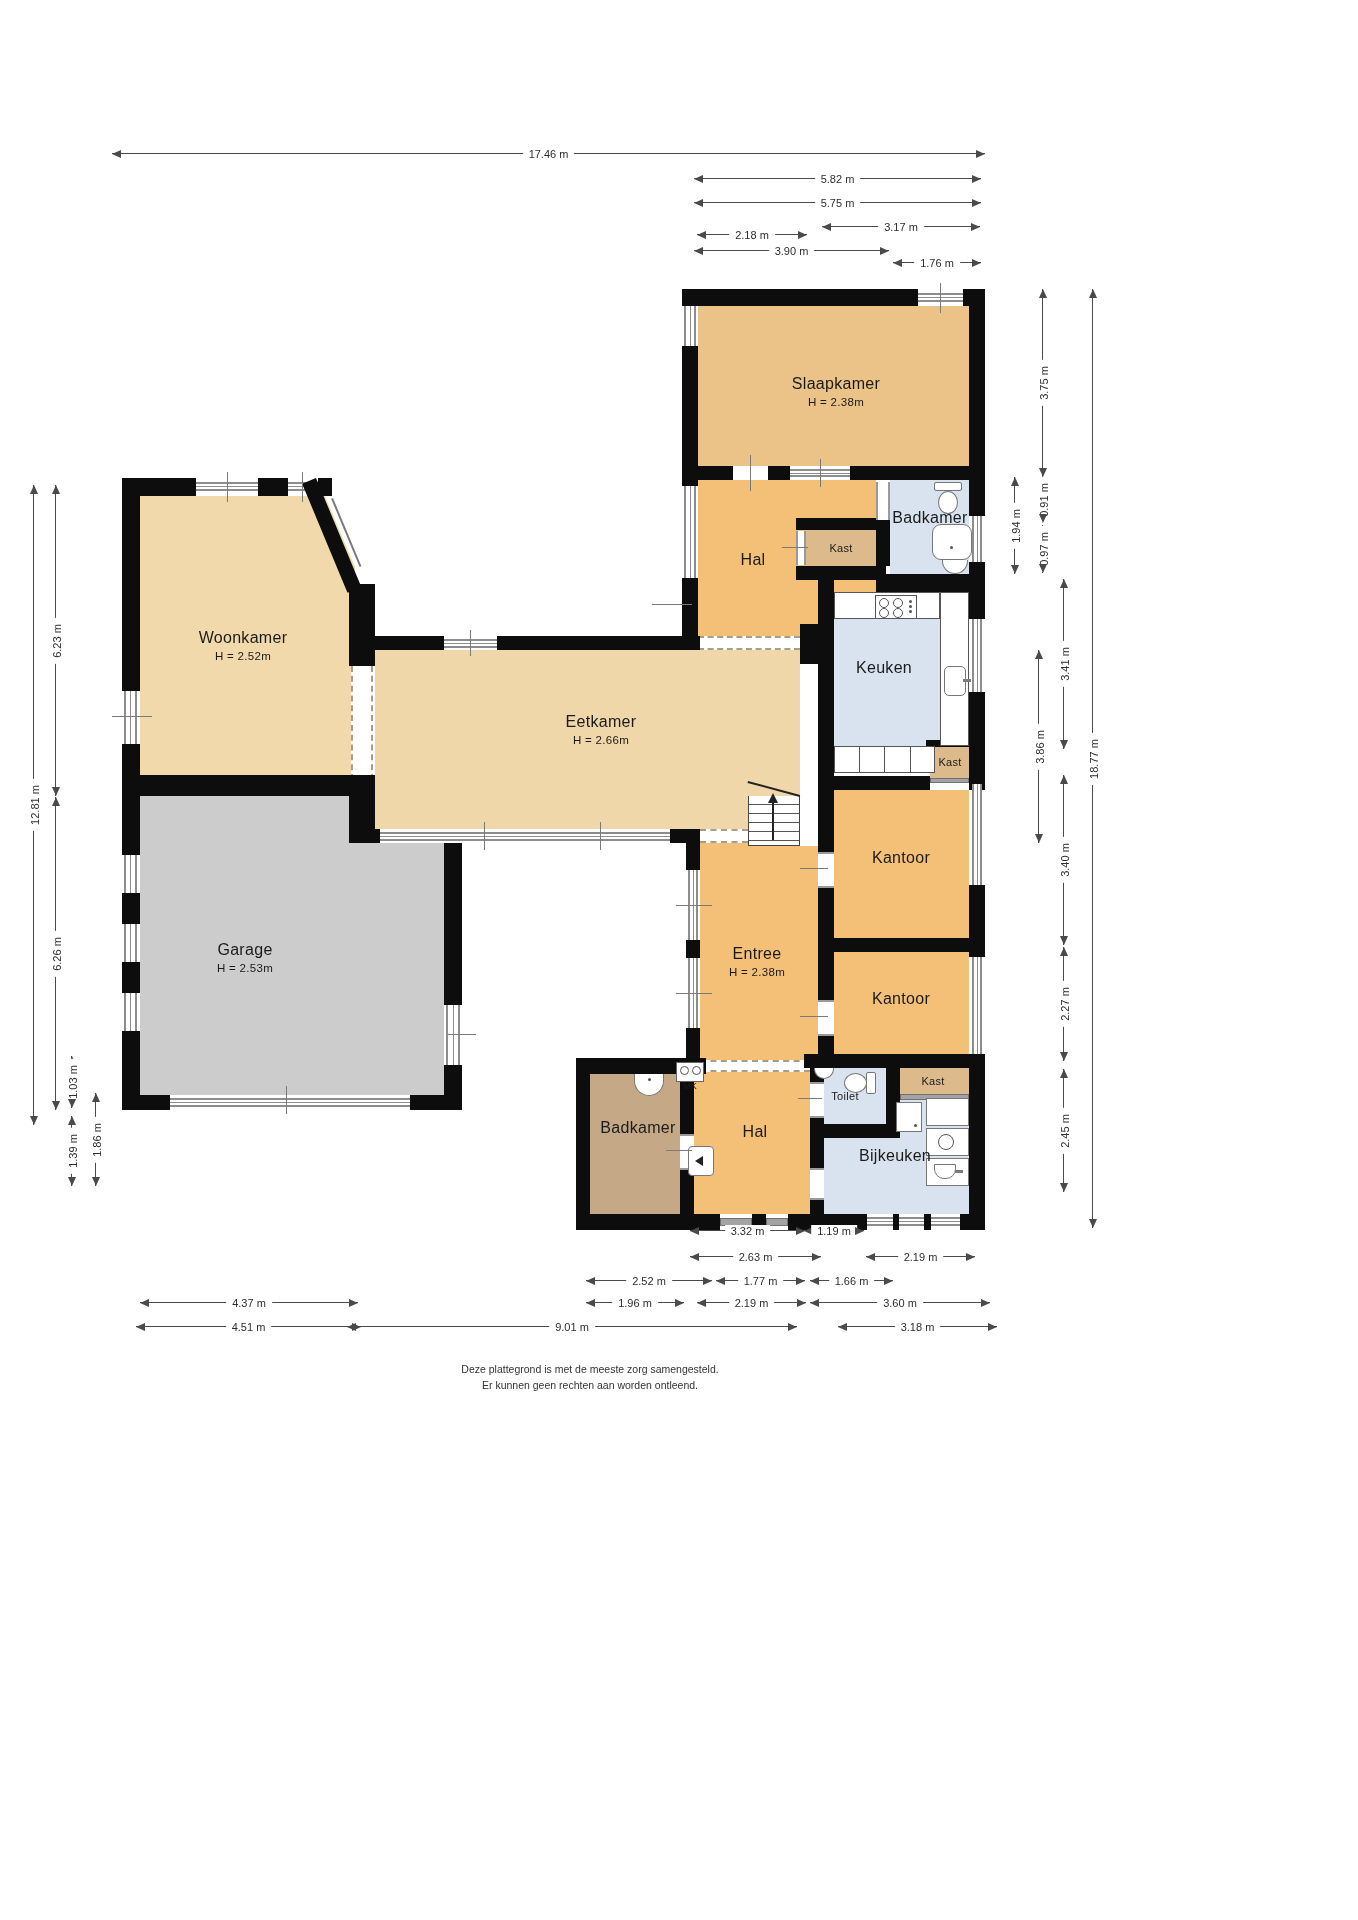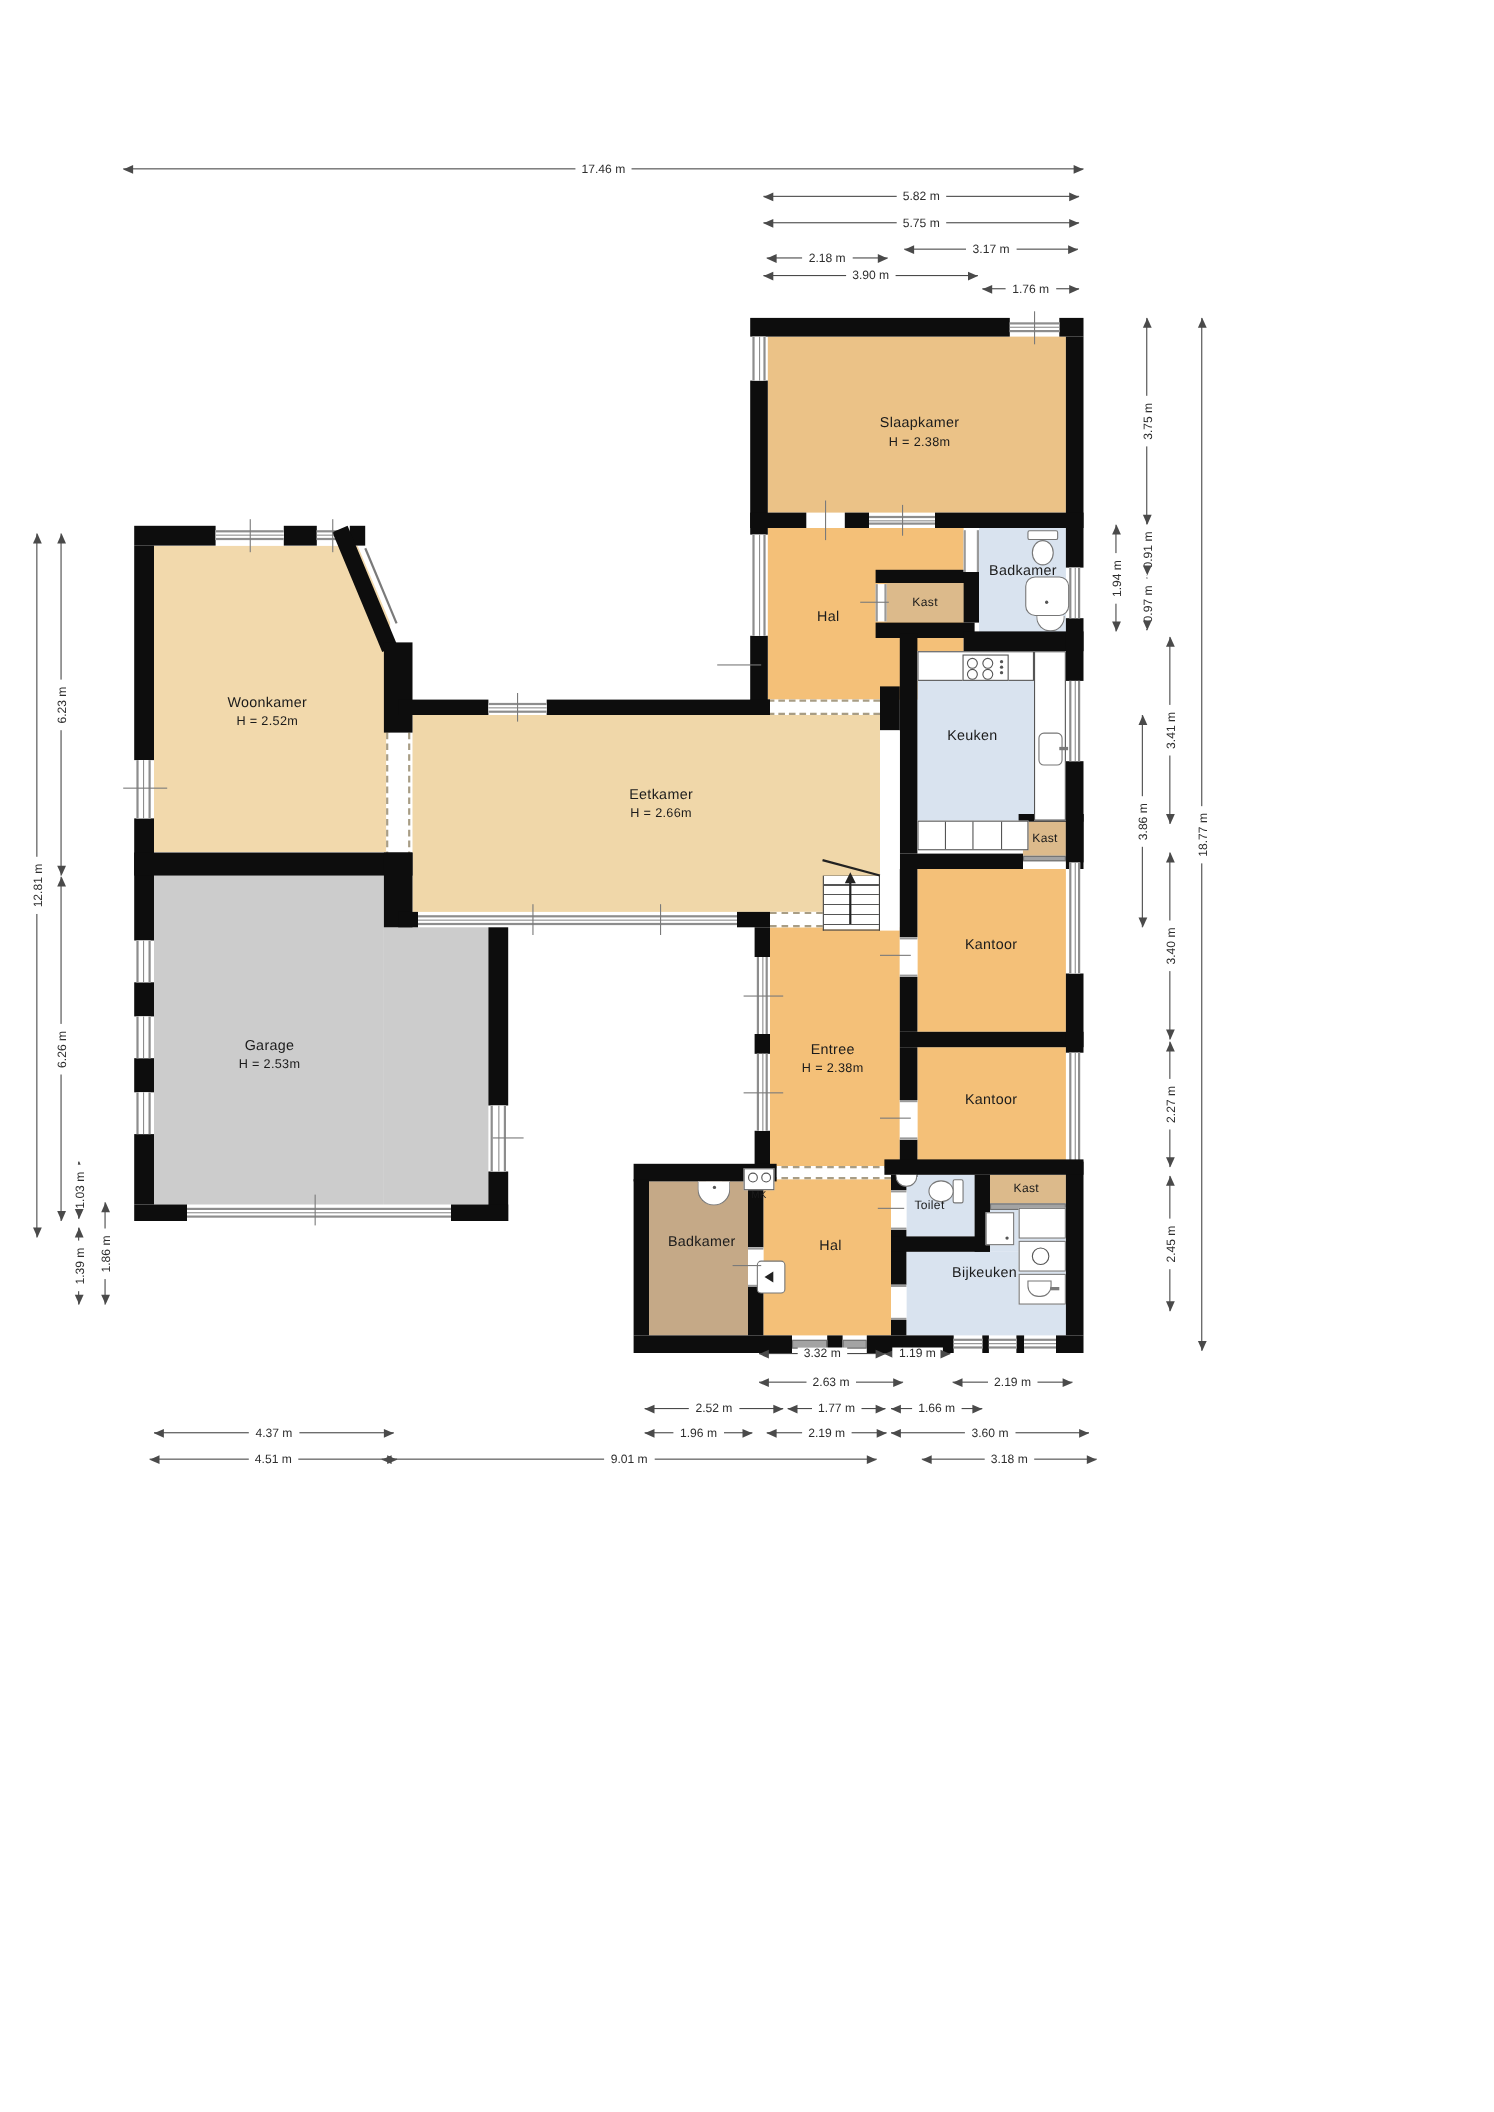--- a/index.html
+++ b/index.html
@@ -14,21 +14,21 @@
   .dash-h{position:absolute;background:#fff;border-top:2px dashed #a89d85;border-bottom:2px dashed #a89d85;box-sizing:border-box;}
   .dash-v{position:absolute;background:#fff;border-left:2px dashed #a89d85;border-right:2px dashed #a89d85;box-sizing:border-box;}
   .gap{position:absolute;background:#fff;}
   .jamb-tb{border-top:2px solid #9a9a9a;border-bottom:2px solid #9a9a9a;box-sizing:border-box;}
   .jamb-lr{border-left:2px solid #9a9a9a;border-right:2px solid #9a9a9a;box-sizing:border-box;}
   .slide{position:absolute;background:#a3a3a3;border:1px solid #707070;box-sizing:border-box;}
   .tick{position:absolute;background:#7a7a7a;}
   .counter{position:absolute;background:#fff;border:1px solid #555;box-sizing:border-box;}
   .cdiv{position:absolute;background:#555;}
   .cell{position:absolute;background:#fff;border:1.5px solid #777;box-sizing:border-box;}
-  .rlabel{position:absolute;transform:translate(-50%,-50%);font-size:13px;letter-spacing:.3px;color:#1b1b1b;white-space:nowrap;}
+  .rlabel{position:absolute;transform:translate(-50%,-50%);font-size:16px;letter-spacing:.3px;color:#1b1b1b;white-space:nowrap;}
   .rsub{font-size:11.5px;}
   .rsmall{font-size:11px;}
   .rtiny{font-size:9px;}
   .dim{position:absolute;color:#2e2e2e;font-size:11px;}
   .dim-h{border-top:1px solid #4a4a4a;height:0;}
   .dim-h::before{content:"";position:absolute;left:0;top:-4.5px;width:0;height:0;border:4px solid transparent;border-left:0;border-right:9px solid #4a4a4a;}
   .dim-h::after{content:"";position:absolute;right:0;top:-4.5px;width:0;height:0;border:4px solid transparent;border-right:0;border-left:9px solid #4a4a4a;}
   .dim-h .lbl{position:absolute;left:50%;top:0;transform:translate(-50%,-50%);background:#fff;padding:0 6px;white-space:nowrap;}
   .dim-v{border-left:1px solid #4a4a4a;width:0;}
   .dim-v::before{content:"";position:absolute;top:0;left:-4.5px;width:0;height:0;border:4px solid transparent;border-top:0;border-bottom:9px solid #4a4a4a;}
@@ -387,14 +387,18 @@
   <div class="dim dim-v" style="left:1063px;top:947px;height:114px">
       <span class="lbl">2.27 m</span>
     </div>
   <div class="dim dim-v" style="left:1063px;top:1069px;height:123px">
       <span class="lbl">2.45 m</span>
     </div>
   <div class="dim dim-v" style="left:1092px;top:289px;height:939px">
       <span class="lbl">18.77 m</span>
     </div>
 
+  <div class="footer">
+    <div>Deze plattegrond is met de meeste zorg samengesteld.</div>
+    <div>Er kunnen geen rechten aan worden ontleend.</div>
+  </div>
 
 </div>
 
 </body></html>

